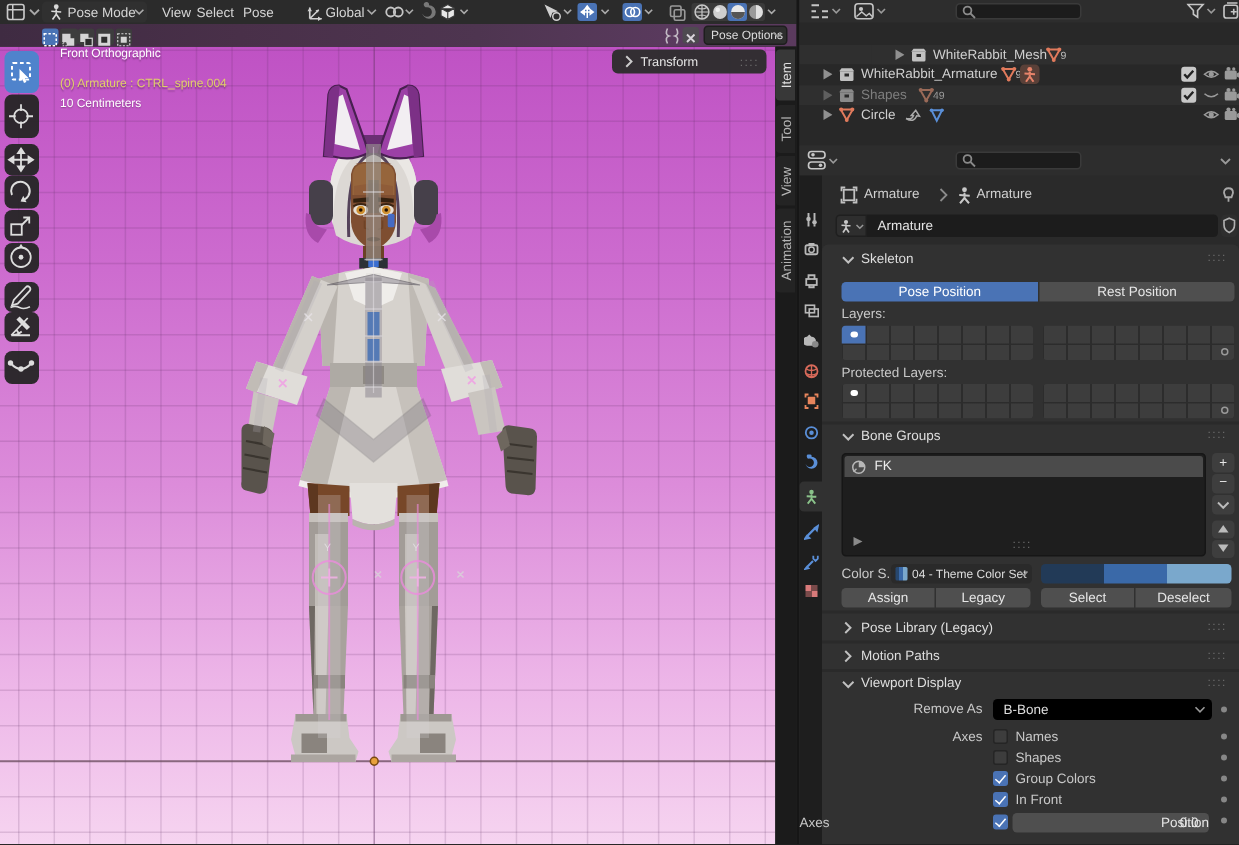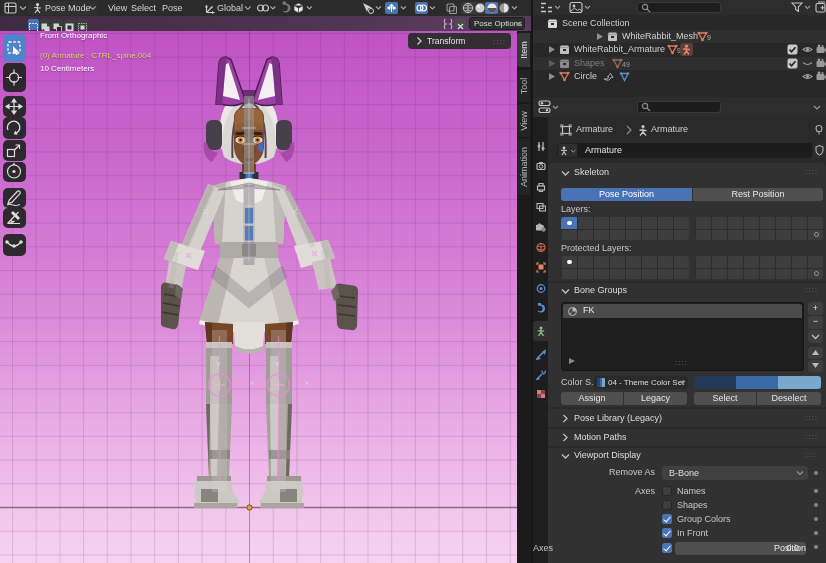--- a/index.html
+++ b/index.html
@@ -429,28 +429,20 @@
         <path d="M14 6 l2.5 2.5 L19 6" stroke="#999" stroke-width="1.1" fill="none"></path>
         <rect x="25" y="3.5" width="9" height="8.5" rx="1.5" fill="none" stroke="#c5c5c5" stroke-width="1.1"></rect>
         <path d="M27 2 h7 M36 5 v6 M29.5 7.8 h4 M31.5 5.8 v4" stroke="#c5c5c5" stroke-width="1.1"></path>
       </svg>
     </div>
     <div class="orow" style="top:16.6px;background:#282828;"></div>
     <div class="orow" style="top:29.9px;background:#2f2f2f;"></div>
     <div class="orow" style="top:43.2px;background:#282828;"></div>
     <div class="orow" style="top:56.5px;background:#2f2f2f;"></div>
     <div class="orow" style="top:69.8px;background:#282828;"></div>
-    <div class="orow" style="top:16.6px;">
-      <svg width="11" height="11" style="position:absolute;left:14px;top:1px;opacity:1">
-          <path d="M1 3.5 h9 v5.5 a1 1 0 0 1 -1 1 h-7 a1 1 0 0 1 -1 -1 Z" fill="#d8d8d8"></path>
-          <path d="M2 1.5 h7 l1.5 2 h-10 Z" fill="#d8d8d8"></path>
-          <rect x="4" y="5" width="3" height="2" fill="#2a2a2a"></rect>
-        </svg>
-      <div class="txt" style="left:29px;">Scene Collection</div>
-    </div>
     <div class="orow" style="top:29.9px;background:#2f2f2f;margin-left:48px;">
       <svg width="8" height="11" style="position:absolute;left:14px;top:1px;">
           <path d="M2 2 L8 5.5 L2 9 Z" fill="#909090"></path>
         </svg>
       <svg width="11" height="11" style="position:absolute;left:26px;top:1px;opacity:1">
           <path d="M1 3.5 h9 v5.5 a1 1 0 0 1 -1 1 h-7 a1 1 0 0 1 -1 -1 Z" fill="#c0c0c0"></path>
           <path d="M2 1.5 h7 l1.5 2 h-10 Z" fill="#c0c0c0"></path>
           <rect x="4" y="5" width="3" height="2" fill="#2a2a2a"></rect>
         </svg>
       <div class="txt" style="left:41px;">WhiteRabbit_Mesh</div>
@@ -766,21 +758,21 @@
     <div class="phead" style="left:41px;top:335px;">Motion Paths</div>
     <div class="grip" style="left:272px;top:335px;">::::</div>
 
     <div class="panel" style="top:351px;height:115px;"></div>
     <svg width="9" height="9" style="position:absolute;left:28px;top:355px;">
         <path d="M1 2.5 l3.5 3.5 L8 2.5" stroke="#c0c0c0" stroke-width="1.3" fill="none"></path>
       </svg>
     <div class="phead" style="left:41px;top:353px;">Viewport Display</div>
     <div class="grip" style="left:272px;top:353px;">::::</div>
     <div class="lbl" style="left:0;top:370px;width:122px;text-align:right;">Remove As</div>
-    <div style="position:absolute;left:129px;top:369px;width:146px;height:14px;background:#404040;border-radius:3px;color:#dedede;font-size:9px;line-height:14px;">
+    <div style="position:absolute;left:129px;top:369px;width:146px;height:14px;background:#000000;border-radius:3px;color:#dedede;font-size:9px;line-height:14px;">
       <span style="position:absolute;left:7px;">B-Bone</span>
       <svg width="9" height="14" style="position:absolute;right:3px;">
           <path d="M1 5.5 l3 3 l3 -3" stroke="#999" stroke-width="1.1" fill="none"></path>
         </svg>
     </div>
     <div class="dot" style="left:281px;top:374px;"></div>
     <div class="lbl" style="left:0;top:389px;width:122px;text-align:right;">Axes</div>
     <div class="chk" style="left:129px;top:389px;"></div>
       <div class="lbl" style="left:144px;top:389px;">Names</div>
     <div class="dot" style="left:281px;top:392px;"></div>

